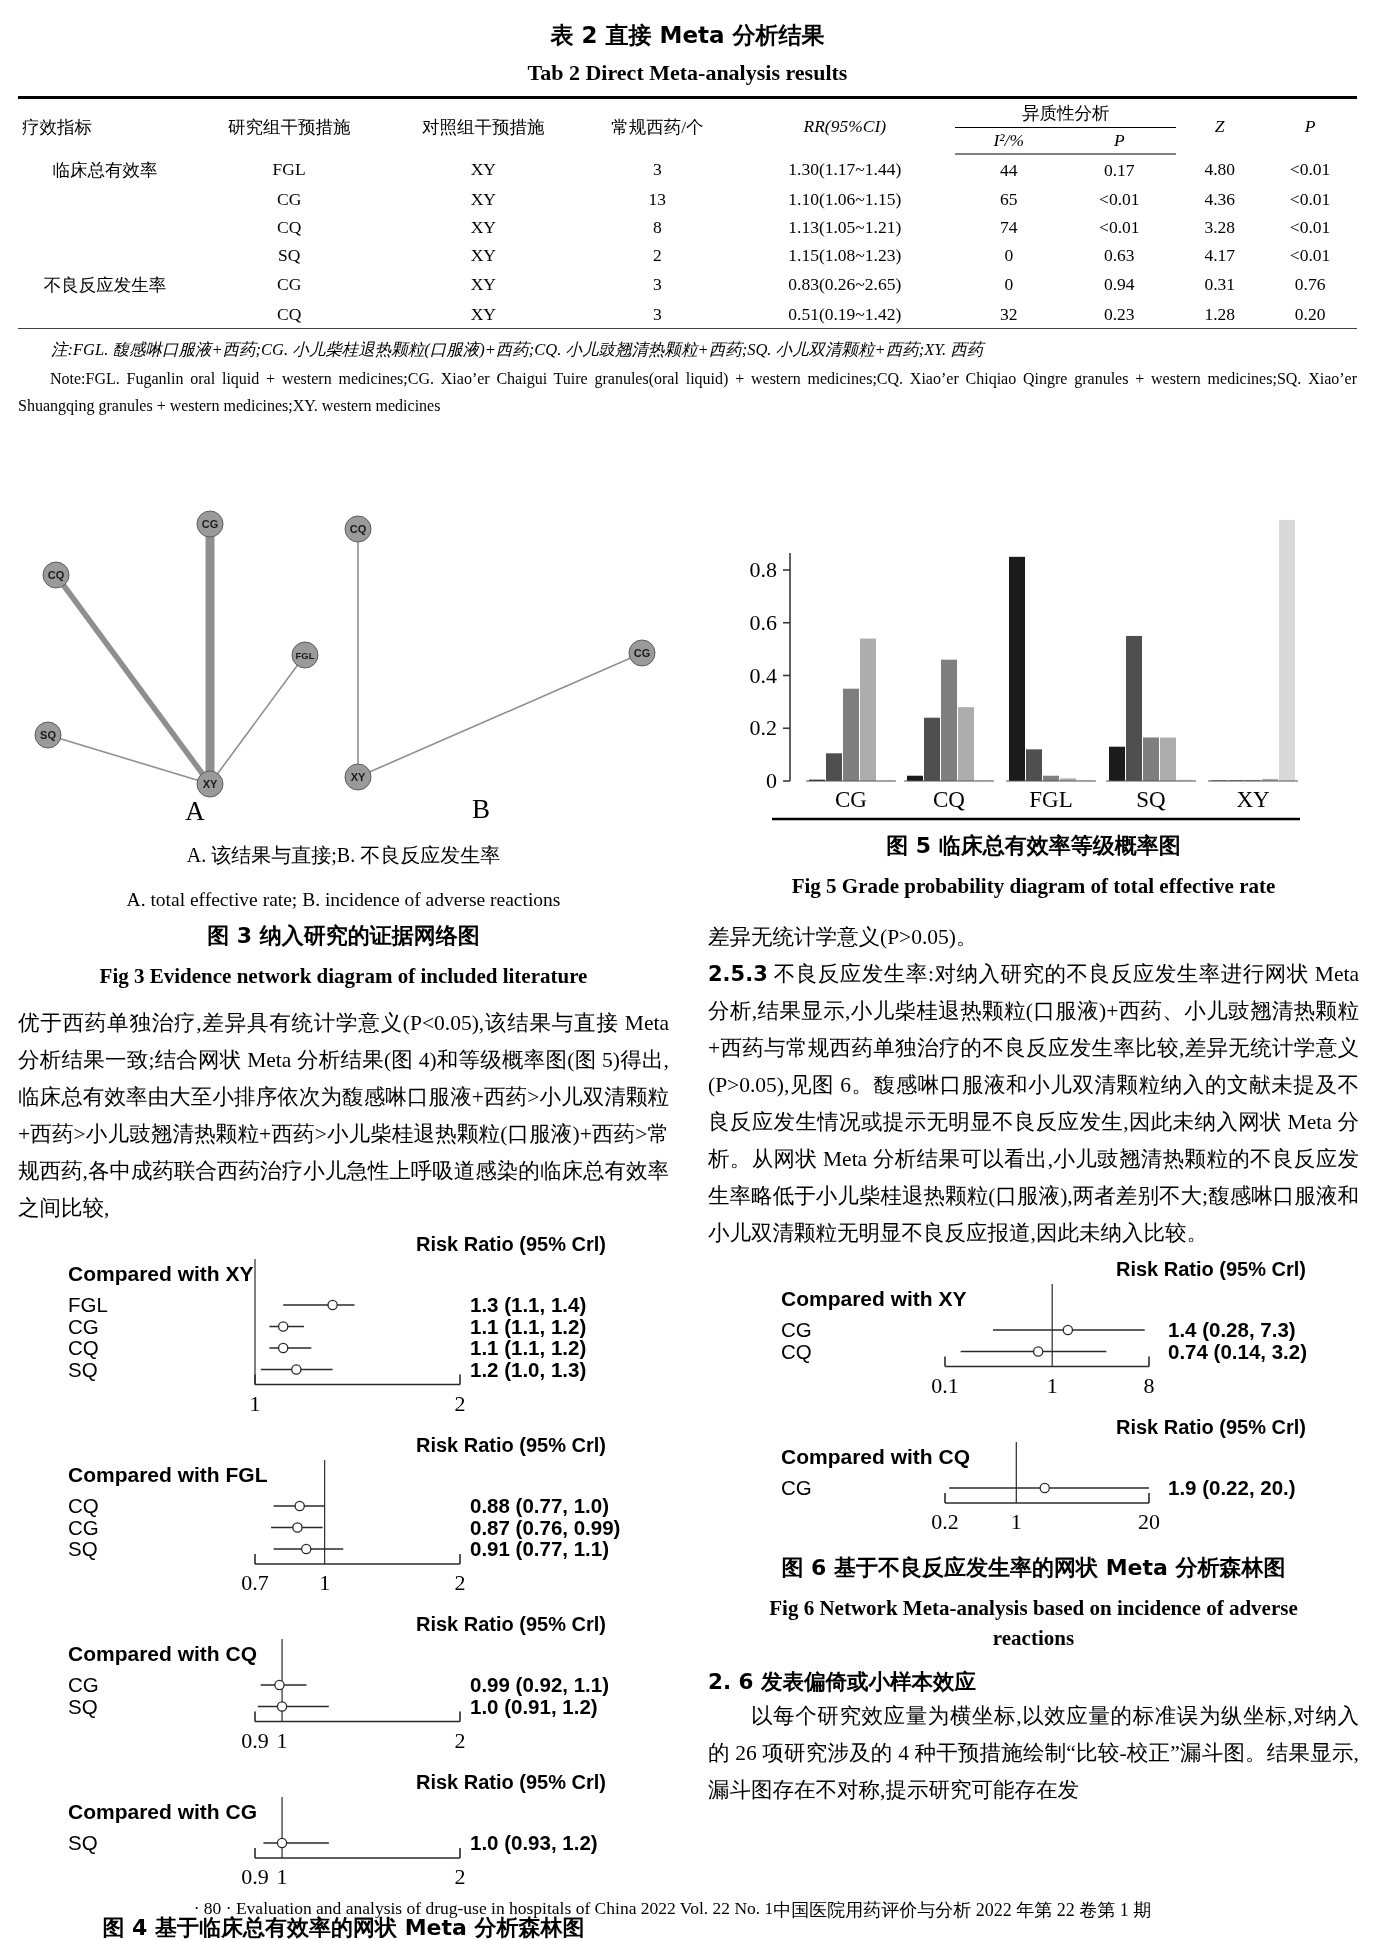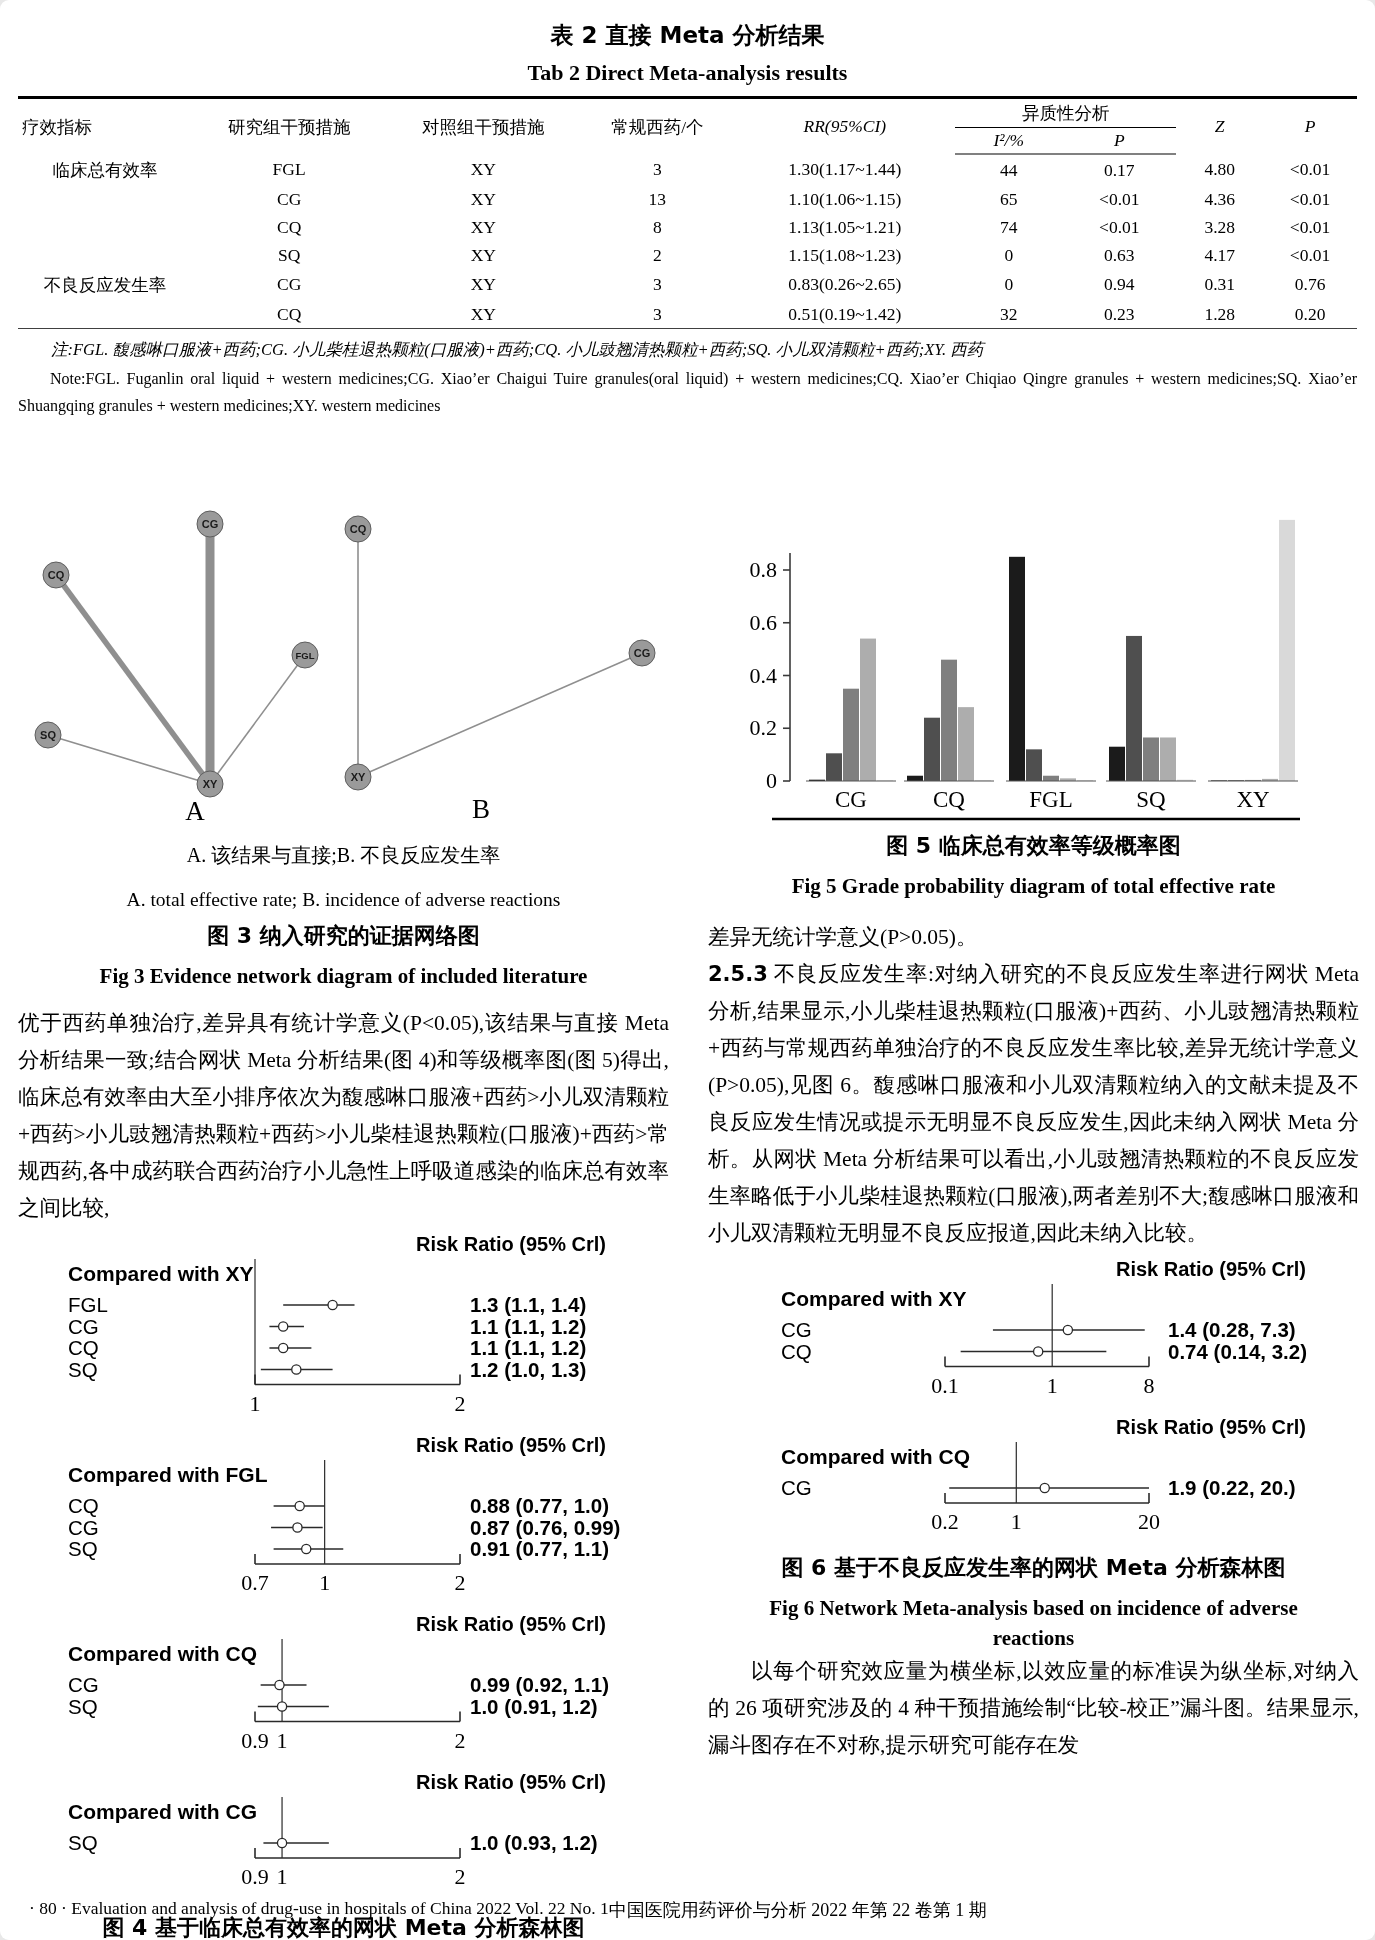--- a/index.html
+++ b/index.html
@@ -1,17 +1,17 @@
 <!DOCTYPE html>
 <html><head>
 <meta charset="utf-8">
 <style>
   html,body{margin:0;padding:0;background:#e8e8e8;}
   .page{width:1375px;height:1940px;background:#ffffff;position:relative;margin:0 auto;
-        font-family:"Liberation Serif","DejaVu Serif",serif;color:#000;overflow:hidden;border-radius:9px;}
+        font-family:"Liberation Serif","DejaVu Serif",serif;color:#000;overflow:hidden;}
   .content{padding:14px 18px 0 18px;}
   .tbl-title-zh{text-align:center;font-weight:bold;font-size:23px;font-family:"DejaVu Sans","Liberation Sans",sans-serif;margin-top:6px;}
   .tbl-title-en{text-align:center;font-weight:bold;font-size:22px;margin-top:9px;margin-bottom:10px;}
   table.meta{width:100%;border-collapse:collapse;border-top:3px solid #000;border-bottom:1px solid #404040;font-size:17.5px;}
   table.meta th{font-weight:normal;padding:2px 4px;}
   table.meta td{padding:3.5px 4px;text-align:center;}
   table.meta thead tr:last-child th{border-bottom:2px solid #808080;}
   th.hdr{vertical-align:middle;}
   th.c-left,td.c-left{text-align:left;padding-left:14px;}
   .ital{font-style:italic;}
@@ -21,21 +21,21 @@
   .tbl-note-en{font-size:16px;margin-top:2px;text-indent:2em;line-height:27px;text-align:justify;margin-bottom:4px;}
   .columns{display:flex;gap:39px;margin-top:2px;}
   .col{width:651px;}
   .caption-line{text-align:center;font-size:20px;margin-top:4px;}
   .caption-line-en{text-align:center;font-size:19.5px;margin-top:20px;}
   .caption-zh{text-align:center;font-weight:bold;font-size:22px;font-family:"DejaVu Sans","Liberation Sans",sans-serif;margin-top:10px;}
   .caption-en{text-align:center;font-weight:bold;font-size:21px;margin-top:10px;line-height:30px;}
   .para{font-size:21.5px;line-height:37px;text-align:justify;margin:0;}
   .para.indent{text-indent:2em;}
   .sec-head{font-size:21.5px;font-weight:bold;font-family:"DejaVu Sans","Liberation Sans",sans-serif;margin:10px 0 2px 0;} .mt10{margin-top:10px;} .mt14{margin-top:14px;} .mt18{margin-top:18px;}
-  .footer{position:absolute;left:0;right:16px;bottom:18px;padding:0 30px 0 29px;display:flex;justify-content:flex-start;font-size:17.5px;}
+  .footer{position:absolute;left:0;right:16px;bottom:18px;padding:0 30px 0 16px;display:flex;justify-content:center;font-size:17.5px;}
   .footer .zh{font-size:18px;}
   svg text{user-select:none;}
   .fig-block{margin-top:6px;}
 </style>
 </head>
 <body>
 
 <div class="page">
   <div class="content">
 
@@ -360,20 +360,21 @@
               <line x1="441" y1="77" x2="441" y2="87" stroke="#2a2a2a" stroke-width="1.6"></line>
               <text x="237" y="113" text-anchor="middle" font-size="22" font-family="'Liberation Serif','DejaVu Serif',serif">0.2</text>
               <text x="308.2949404422739" y="113" text-anchor="middle" font-size="22" font-family="'Liberation Serif','DejaVu Serif',serif">1</text>
               <text x="441" y="113" text-anchor="middle" font-size="22" font-family="'Liberation Serif','DejaVu Serif',serif">20</text>
             </svg>
           </div>
 
         <div class="caption-zh" style="margin-top:15px">图 6   基于不良反应发生率的网状 Meta 分析森林图</div>
         <div class="caption-en" style="width:86%;margin-left:auto;margin-right:auto;">Fig 6   Network Meta-analysis based on incidence of adverse reactions</div>
 
+        <div class="sec-head mt14">2. 6   发表偏倚或小样本效应</div>
         <p class="para indent">以每个研究效应量为横坐标,以效应量的标准误为纵坐标,对纳入的 26 项研究涉及的 4 种干预措施绘制“比较-校正”漏斗图。结果显示,漏斗图存在不对称,提示研究可能存在发</p>
       </div>
     </div>
   </div>
 
   <div class="footer">
     <span>·  80  ·   Evaluation and analysis of drug-use in hospitals of China 2022 Vol. 22 No. 1</span>
     <span class="zh">中国医院用药评价与分析   2022 年第 22 卷第 1 期</span>
   </div>
 </div>

